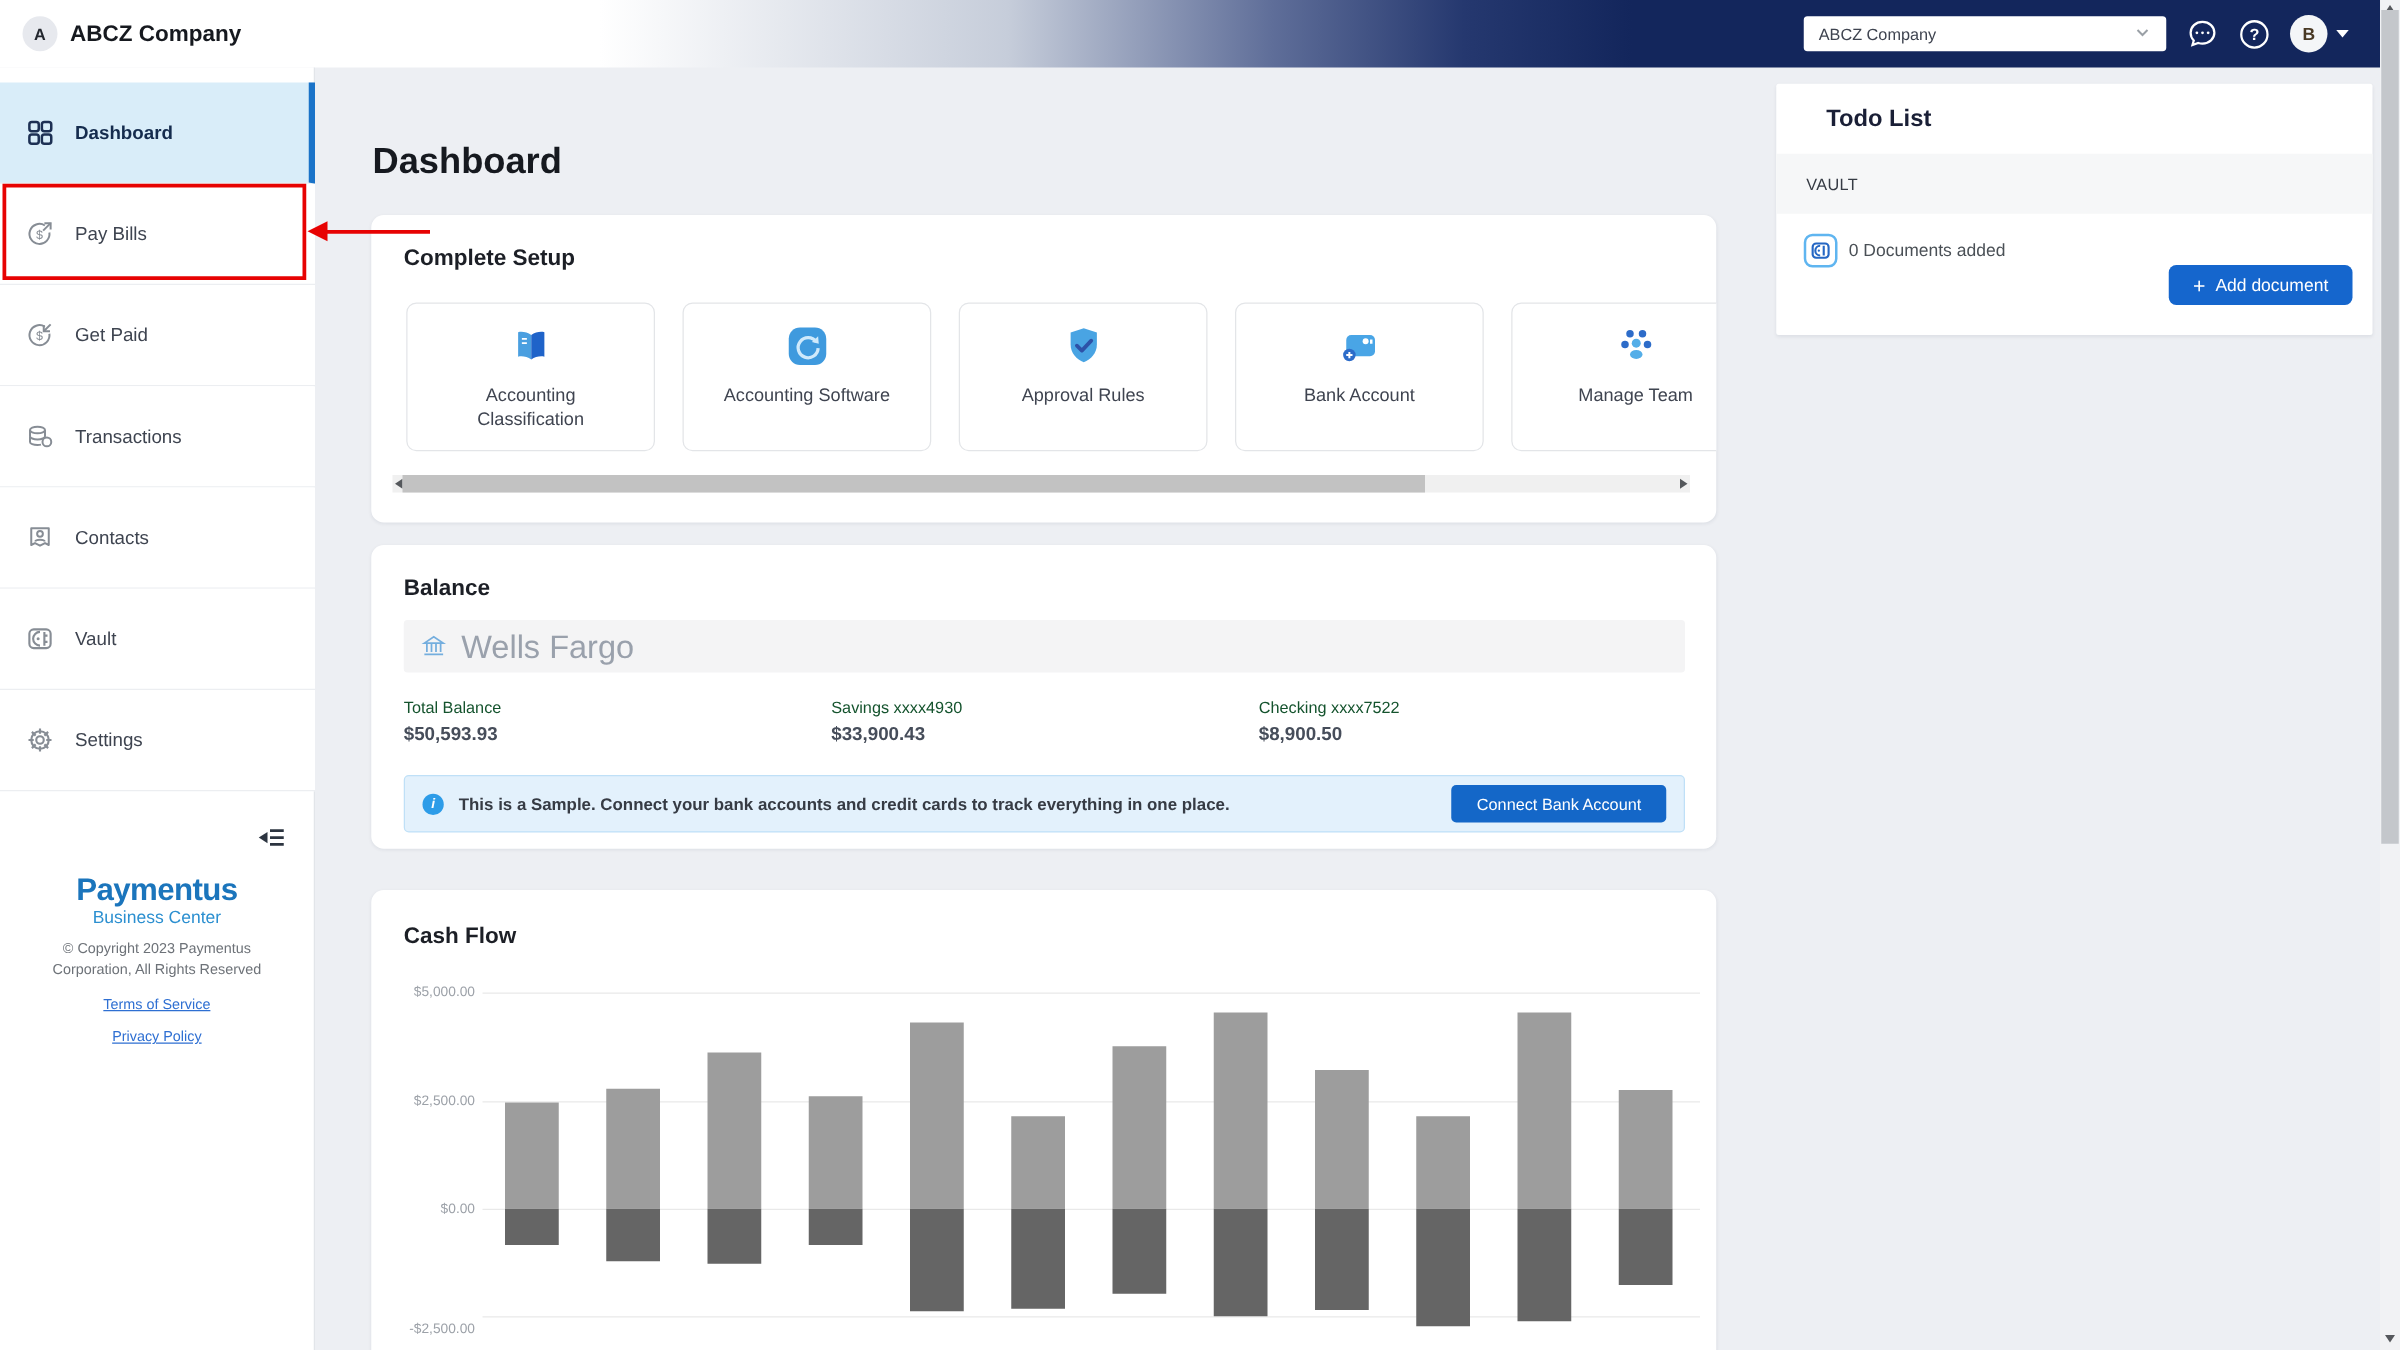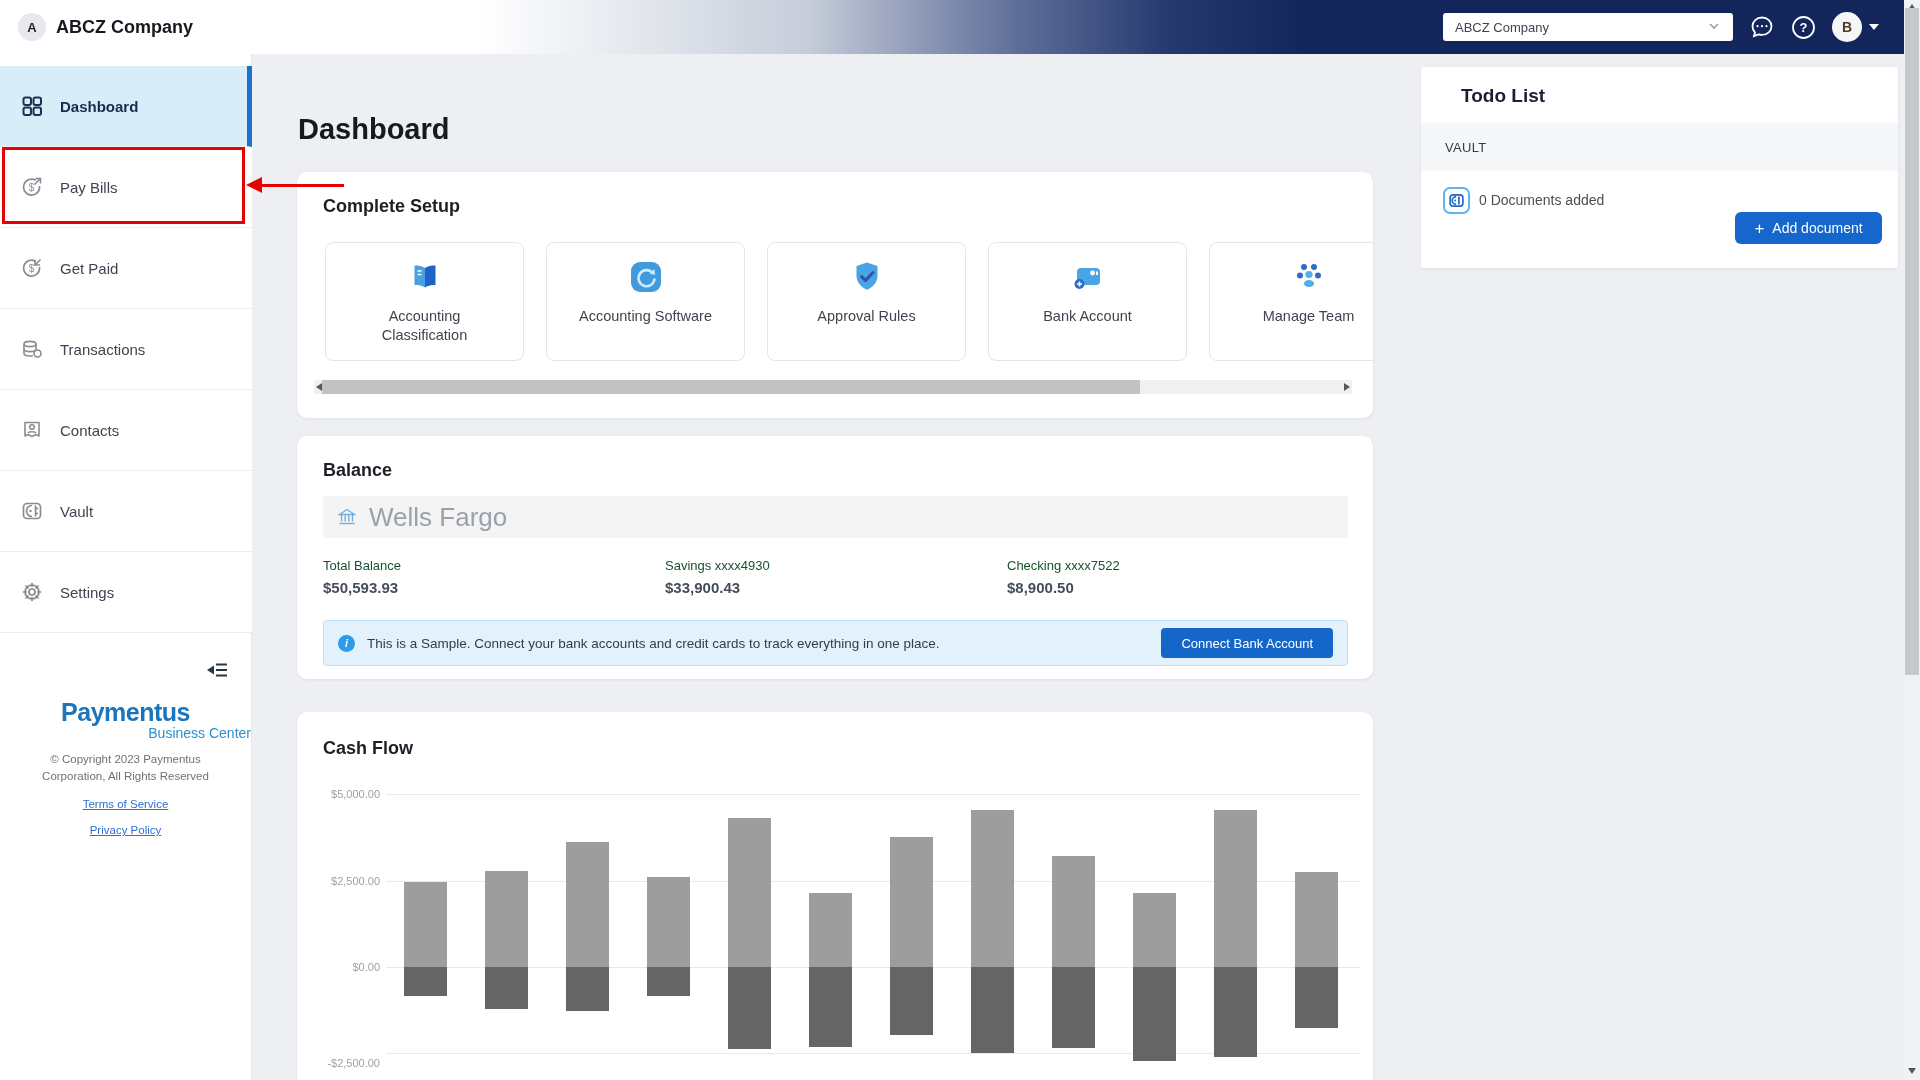--- a/index.html
+++ b/index.html
@@ -28,21 +28,21 @@
   .nav-item { position:relative; height:81px; display:flex; align-items:center; padding-left:20px; gap:16px;
     border-bottom:1px solid #eceef1; cursor:pointer; background:#ffffff; }
   .nav-item .lbl { font-size:15px; color:#3e4450; }
   .nav-item.active { background:#d9edf9; border-right:5px solid #1a73c8; }
   .nav-item.active .lbl { color:#152c4e; font-weight:bold; }
   .icon24 { width:24px; height:24px; flex:0 0 24px; }
   .collapse-btn { position:absolute; top:604px; right:22px; width:24px; height:24px; cursor:pointer; }
 
   .side-footer { position:absolute; top:644px; left:0; width:251px; text-align:center; }
   .brand { font-size:25px; font-weight:bold; color:#1b75bc; letter-spacing:-0.5px; }
-  .brand-sub { font-size:14px; color:#2b8fd0; margin-top:-2px;text-align:right; }
+  .brand-sub { font-size:14px; color:#2b8fd0; margin-top:-2px; }
   .copyright { font-size:11.5px; color:#6d7278; width:200px; margin:10px auto 0; line-height:1.45; }
   .side-link { display:block; font-size:11.5px; color:#2e6fd2; margin-top:14px; text-decoration:none; cursor:pointer; }
 
   
   .panel { position:absolute; background:#ffffff; border-radius:10px; box-shadow:0 1px 3px rgba(20,30,60,0.07); }
   .page-title { position:absolute; left:298px; top:113px; font-size:29px; font-weight:bold; color:#16191f; }
 
   .setup-panel { left:297px; top:172px; width:1076px; height:246px; overflow:hidden; }
   .panel-h { position:absolute; left:26px; top:24px; font-size:18px; font-weight:bold; color:#1c1f26; }
   .setup-card { position:absolute; top:70px; width:199px; height:119px; border:1px solid #e3e5e8; border-radius:8px;
@@ -60,21 +60,21 @@
   .bank-bar { position:absolute; left:26px; top:60px; width:1025px; height:42px; background:#f4f4f5; border-radius:3px;
     display:flex; align-items:center; padding-left:14px; gap:12px; }
   .bank-name { font-size:26px; color:#9aa1ac; }
   .bal-col { position:absolute; top:122px; }
   .bal-col .blabel { font-size:13px; color:#14532d; }
   .bal-col .bvalue { font-size:15px; font-weight:bold; color:#464d5a; margin-top:6px; }
   .notice { position:absolute; left:26px; top:184px; width:1025px; height:46px; background:#e3f1fc; border:1px solid #bfe0f7;
     border-radius:4px; display:flex; align-items:center; padding:0 14px; gap:12px; }
   .info-dot { width:17px; height:17px; border-radius:50%; background:#2d9ce8; color:#fff; font-size:11px; font-weight:bold;
     display:flex; align-items:center; justify-content:center; flex:0 0 17px; font-style:italic; }
-  .notice .ntext { font-size:13.5px; color:#363b44; }
+  .notice .ntext { font-size:13.5px; color:#363b44;font-weight:bold; }
   .btn-blue { margin-left:auto; height:30px; padding:0 20px; background:#1467c8; border:none; border-radius:4px;
     color:#ffffff; font-size:13px; font-family:"Liberation Sans",sans-serif; cursor:pointer; }
 
   .cashflow-panel { left:297px; top:712px; width:1076px; height:500px; overflow:hidden; }
   .chart { position:absolute; left:0; top:0; width:1076px; height:500px; }
   .gridline { position:absolute; left:89px; width:974px; height:1px; background:#e9e9e9; }
   .tick { position:absolute; left:8px; width:75px; text-align:right; font-size:11px; color:#9ca1a8; }
   .bar { position:absolute; width:43px; }
 
   

